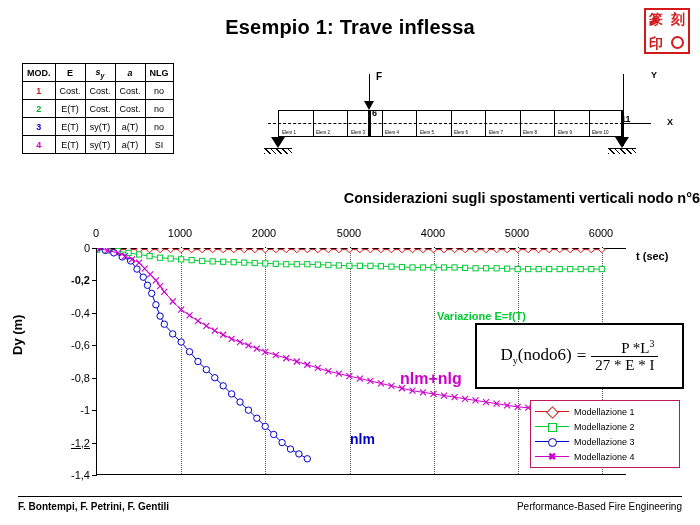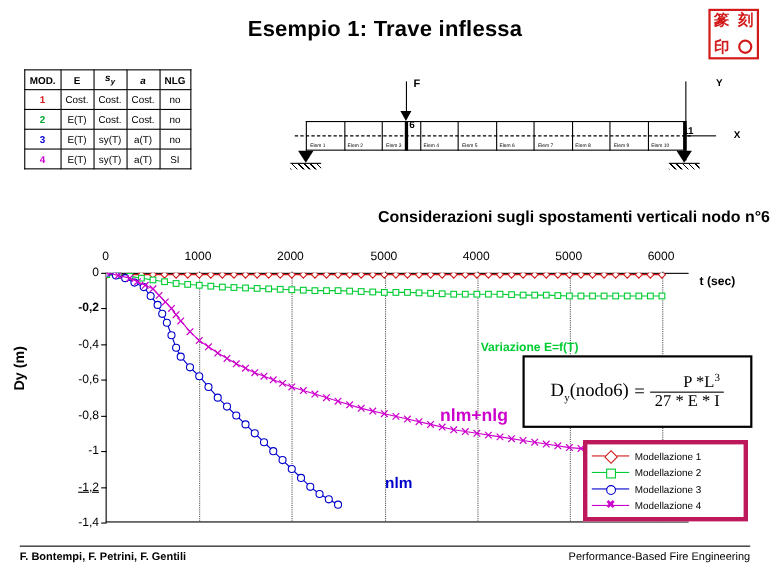--- a/index.html
+++ b/index.html
@@ -110,21 +110,21 @@
   #formula .lhs .subsm{font-size:10px;vertical-align:sub;}
   #formula .eq{font-size:17px;margin:0 5px;}
   #formula .frac{display:inline-block;text-align:right;font-size:15px;}
   #formula .num{padding:0 4px;}
   #formula .den{border-top:1.5px solid #000;padding:0 4px;}
   #formula .sup{font-size:10px;vertical-align:super;}
 
   
   #legend{
     position:absolute;left:530px;top:185px;width:150px;
-    border:4px solid #be185d;background:#fff;
+    border:1px solid #be185d;background:#fff;
     padding:3px 4px;box-sizing:border-box;
   }
   #legend .row{display:flex;align-items:center;height:15px;}
   #legend .swatch{width:34px;height:12px;position:relative;margin-right:5px;flex:0 0 34px;}
   #legend .swatch .ln{position:absolute;left:0;top:5.5px;width:34px;height:1px;}
   #legend .swatch .mk{position:absolute;left:13px;top:2px;}
   #legend .lbl{font-size:9px;color:#000;white-space:nowrap;}
 
   
   .mk-diamond{width:7px;height:7px;background:#fff;border:1px solid #d21a1a;transform:rotate(45deg);}

